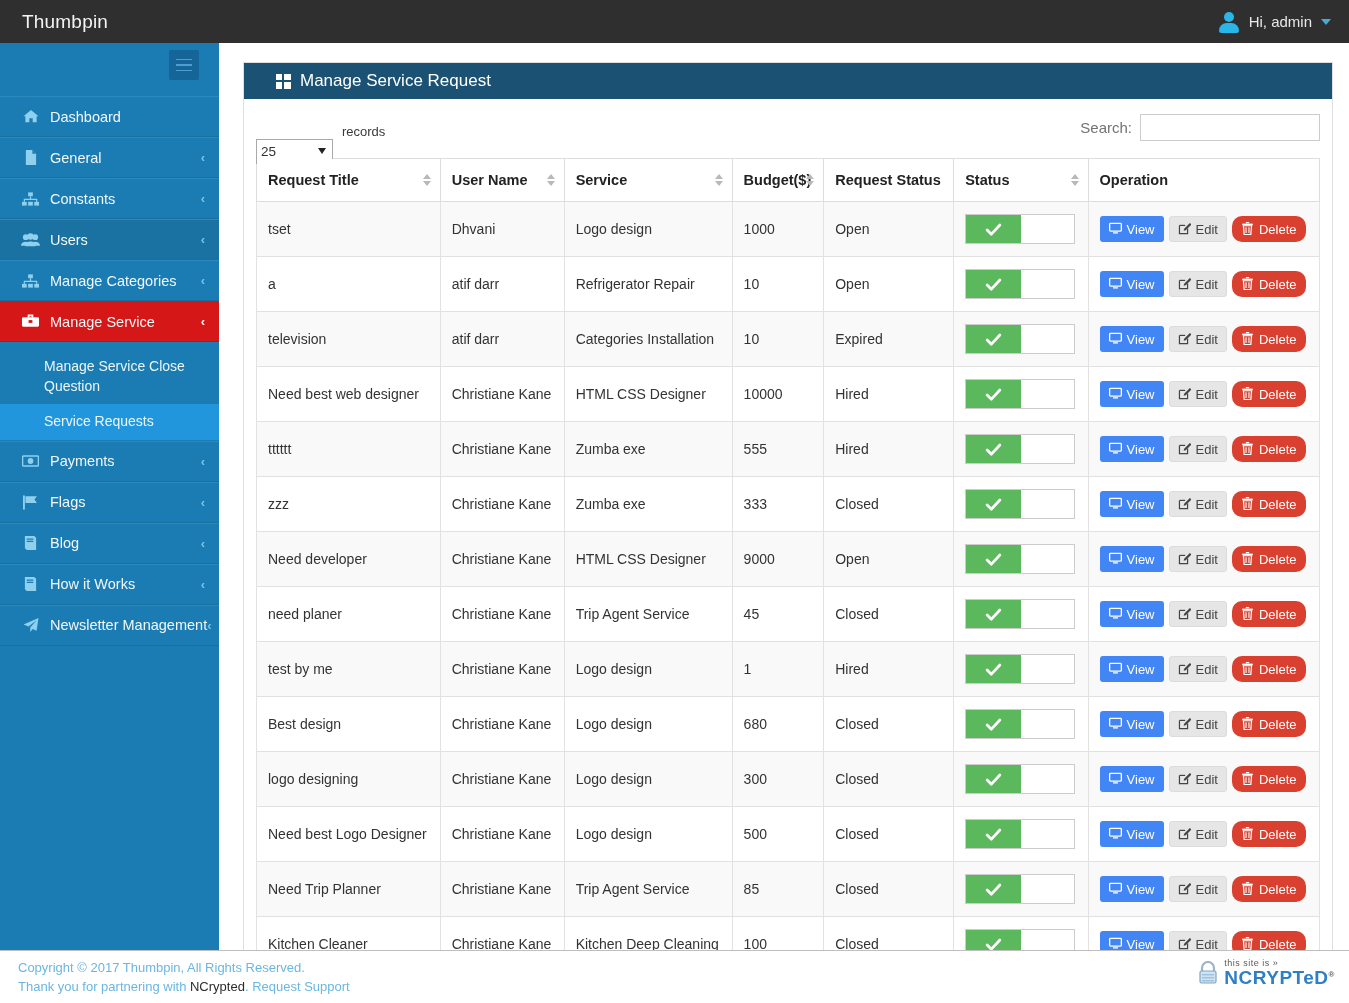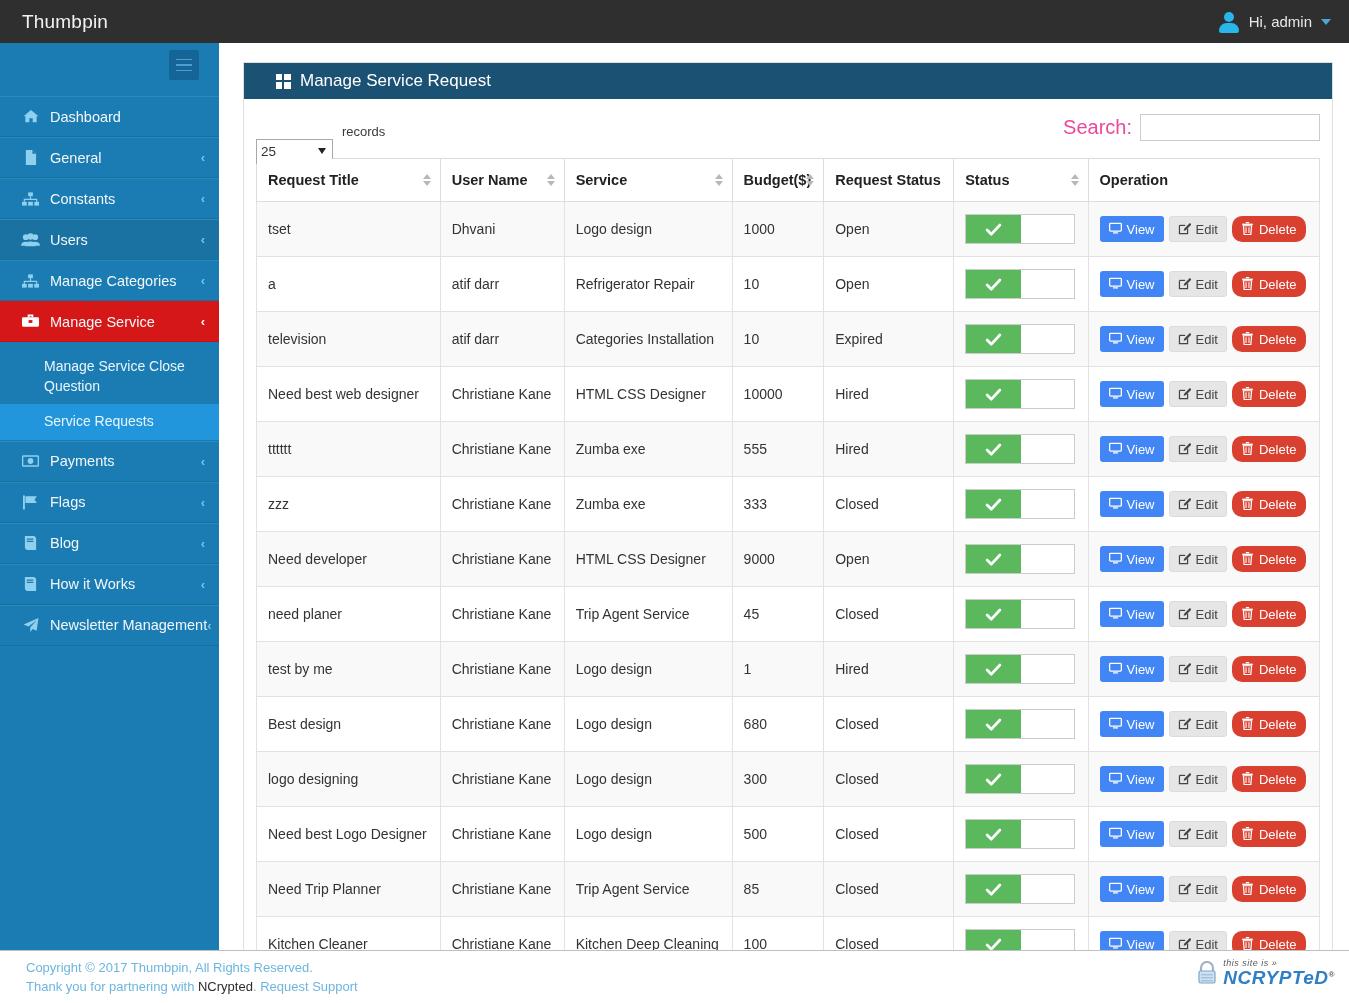--- a/index.html
+++ b/index.html
@@ -113,21 +113,21 @@
     display: flex; align-items: center; cursor: pointer; margin-top: 40px;
   }
   .len-select .v { flex: 1; }
   .len-select .tri {
     width: 0; height: 0; border-left: 4px solid transparent;
     border-right: 4px solid transparent; border-top: 6px solid #222; margin-right: 2px;
   }
   .records-lbl { margin-left: 9px; font-size: 13px; color: #3a3a3a; }
 
   .search-wrap { position: absolute; right: 0; top: 1px; display: flex; align-items: center; gap: 8px; }
-  .search-lbl { font-size: 20px; color: #ec4899; }
+  .search-lbl { font-size: 15px; color: #737373; }
   .search-input {
     width: 180px; height: 27px; border: 1px solid #ccc; background: #fff;
     font-family: inherit; font-size: 13px; padding: 0 6px; outline: none;
   }
 
   table.dt { width: 100%; border-collapse: collapse; margin-top: 9px; }
   table.dt th {
     border: 1px solid #ddd; background: #fff; text-align: left;
     font-size: 14.5px; color: #222; font-weight: bold;
     padding: 13px 11px; position: relative; white-space: nowrap;
@@ -181,30 +181,30 @@
     font-size: 14px; color: #b07a3a; cursor: pointer;
   }
   .pg.active { background: #eee; color: #8a6332; }
 
   
   .footer {
     position: absolute; left: 0; bottom: 0; width: 1349px; height: 53px;
     background: #fff; border-top: 1px solid #bfbfbf;
   }
   .foot-txt {
-    position: absolute; left: 26px; top: 7px; font-size: 13px;
+    position: absolute; left: 18px; top: 7px; font-size: 13px;
     color: #6cb6e0; line-height: 19px;
   }
   .foot-txt .dk { color: #2c2c2c; }
   .ncrypted {
     position: absolute; right: 14px; top: 8px; display: flex;
     align-items: center; gap: 5px;
   }
   .lock-ico { width: 22px; height: 24px; position: relative; }
-  .nc-text { line-height: 1; font-style: italic; }
+  .nc-text { line-height: 1; }
   .nc-small { font-size: 9px; color: #5b5b5b; letter-spacing: .5px; display: block; }
   .nc-main {
     font-size: 19px; font-weight: bold; color: #2f7fc4;
     letter-spacing: .5px; display: block; position: relative;
   }
   .nc-reg { font-size: 8px; color: #5b5b5b; vertical-align: super; }
 </style>
 </head>
 <body>
 

